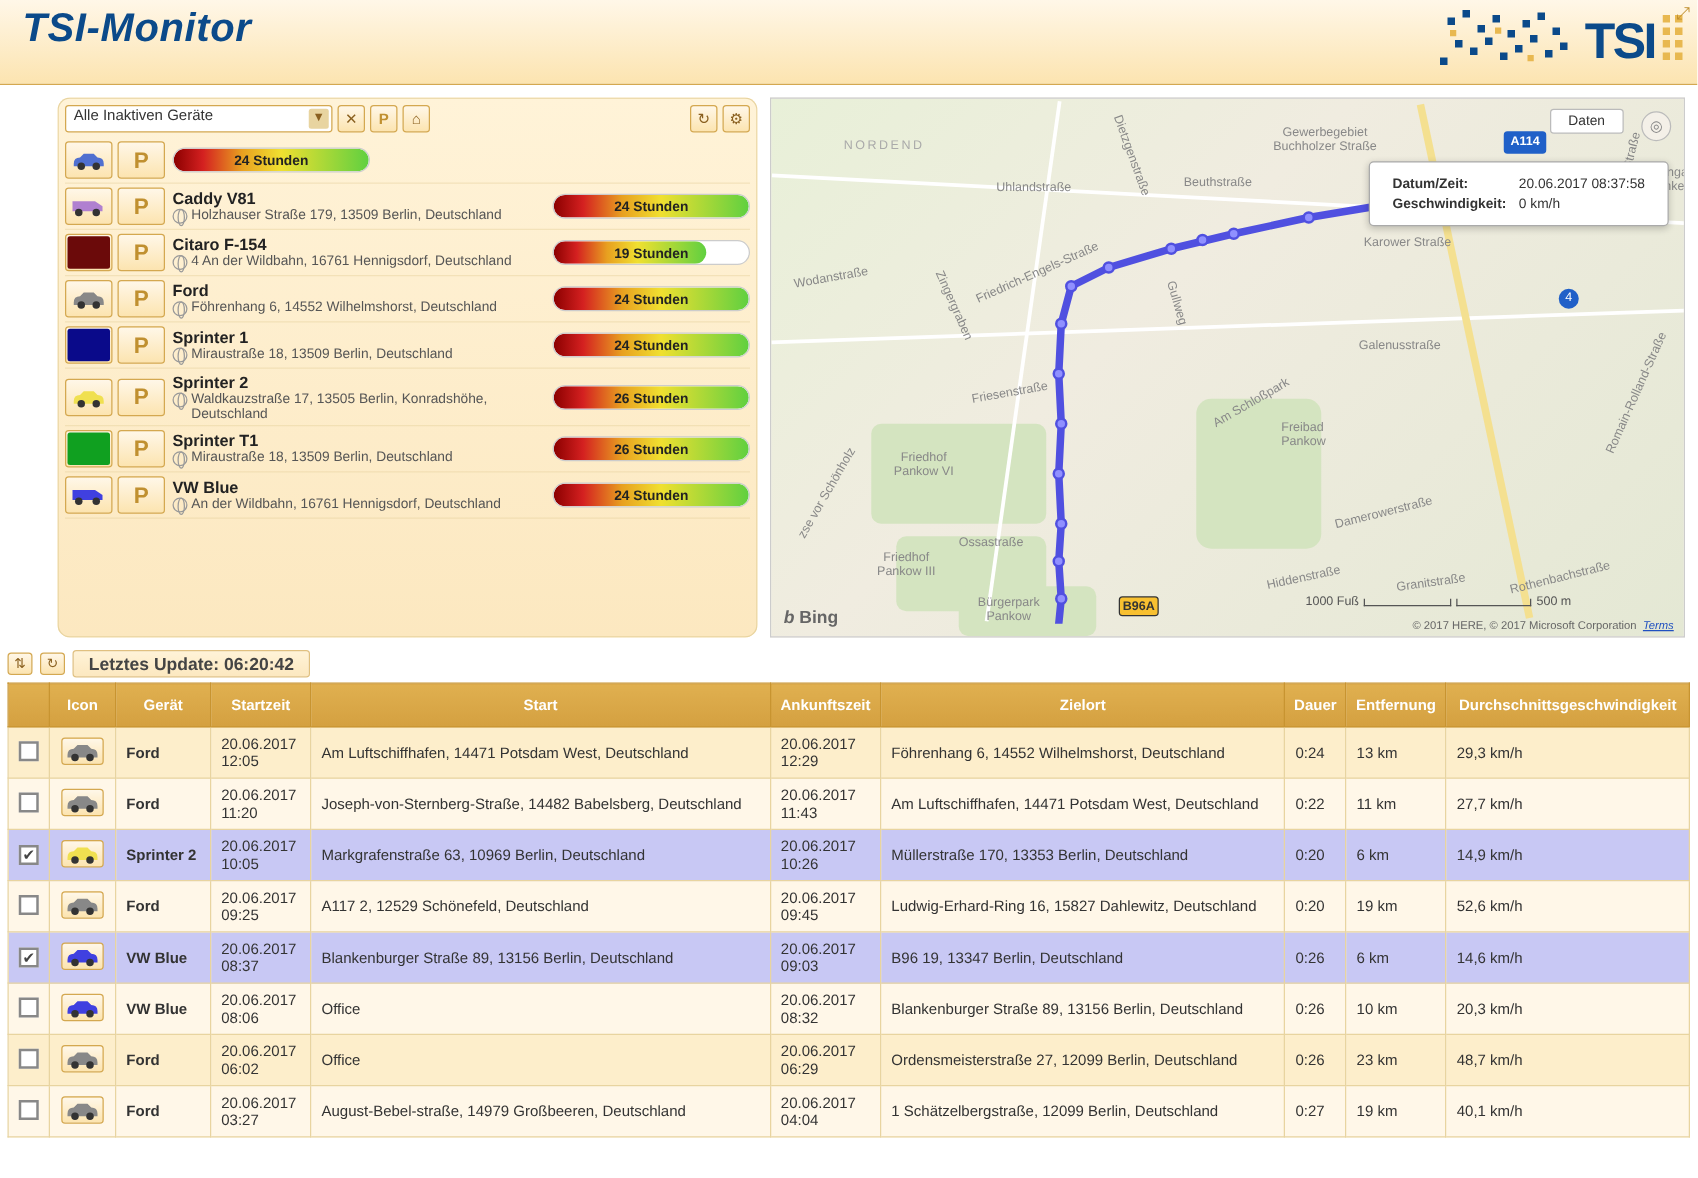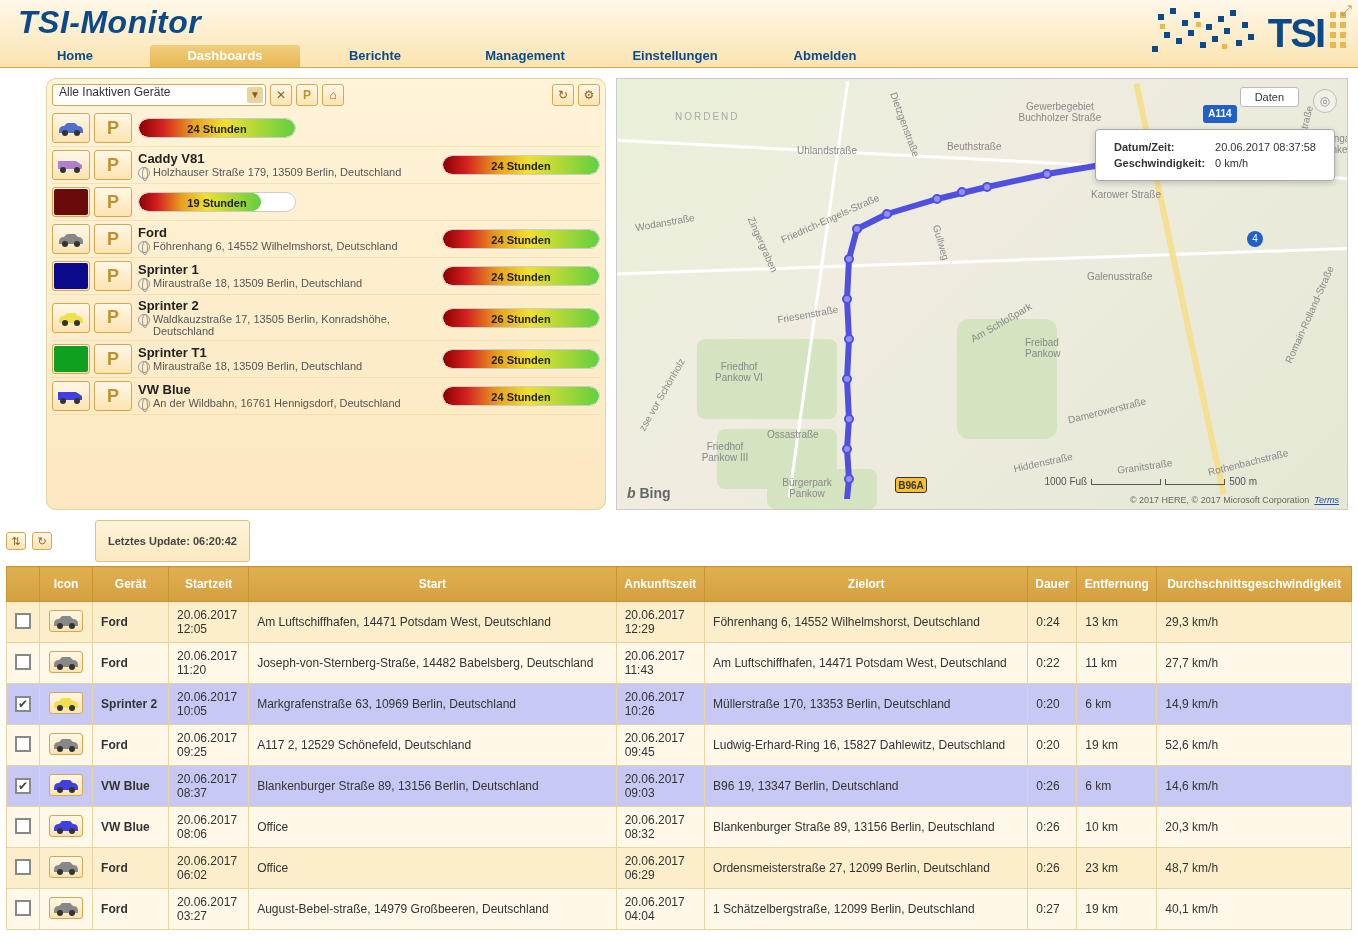--- a/index.html
+++ b/index.html
@@ -61,46 +61,38 @@
 .attrib { position: absolute; right: 8px; bottom: 4px; font-size: 9px; color: #666; }
 .attrib a { color: #2050c0; font-style: italic; }
 .a114 { position: absolute; width: 34px; height: 18px; background: #2060c8; color: #fff; text-align: center; line-height: 18px; font-size: 10px; font-weight: bold; border-radius: 3px; }
 .b96a { position: absolute; width: 32px; height: 16px; background: #f8c030; color: #333; text-align: center; line-height: 16px; font-size: 10px; font-weight: bold; border-radius: 3px; border: 1px solid #333; }
 .exit4 { position: absolute; width: 16px; height: 16px; background: #2060c8; color: #fff; text-align: center; line-height: 16px; font-size: 10px; border-radius: 50%; }
 
 
 .table-section { padding: 0 6px; margin-top: 8px; }
 .table-toolbar { display: flex; align-items: center; gap: 6px; padding: 2px 0; }
 .tbl-btn { width: 20px; height: 18px; border: 1px solid #d4a850; border-radius: 3px; background: linear-gradient(#fff7e8, #fce4b0); cursor: pointer; font-size: 11px; color: #8a6020; line-height: 16px; text-align: center; }
-.update-label { background: linear-gradient(#fff3d8, #fce8c0); border: 1px solid #e0c080; border-radius: 3px; padding: 14px 12px; font-size: 11px; font-weight: bold; color: #444; margin-left: 37px; }
+.update-label { background: linear-gradient(#fff3d8, #fce8c0); border: 1px solid #e0c080; border-radius: 3px; padding: 2px 12px; font-size: 14px; font-weight: bold; color: #444; }
 .data-table { width: 100%; border-collapse: collapse; margin-top: 2px; }
 .data-table th { background: linear-gradient(#e0b050, #d4a040); color: #fff; font-size: 12px; padding: 10px 6px; border: 1px solid #c89430; text-align: center; }
 .data-table td { padding: 6px 8px; border: 1px solid #e8d4a0; font-size: 12px; vertical-align: middle; }
 .data-table tr.odd { background: #fdeecb; }
 .data-table tr.even { background: #fff7e8; }
 .data-table tr.selected { background: #c8c8f4; }
 .chk { width: 16px; height: 16px; border: 2px solid #888; background: #fff; cursor: pointer; display: inline-flex; align-items: center; justify-content: center; font-size: 12px; color: #444; }
 .icon-cell { text-align: center; }
 .tiny-car { display: inline-block; width: 34px; height: 22px; border: 1px solid #d4a850; border-radius: 3px; background: linear-gradient(#fff7e8, #fce4b0); line-height: 22px; font-size: 14px; }
 
 svg.car path { stroke: none; }
 </style>
 </head>
 <body>
 
 <div class="header">
   <div class="app-title">TSI-Monitor</div>
-  <div class="nav" id="nav">
-      <div class="nav-item">Home</div>
-      <div class="nav-item active">Dashboards</div>
-      <div class="nav-item">Berichte</div>
-      <div class="nav-item">Management</div>
-      <div class="nav-item">Einstellungen</div>
-      <div class="nav-item">Abmelden</div>
-    </div>
   <div class="logo-block">
     <svg width="110" height="50">
       <g fill="#0b4a8a">
         <rect x="6" y="6" width="6" height="6"></rect>
           <rect x="18" y="0" width="6" height="6"></rect>
           <rect x="30" y="12" width="6" height="6"></rect>
         <rect x="42" y="4" width="6" height="6"></rect>
           <rect x="54" y="16" width="6" height="6"></rect>
           <rect x="66" y="8" width="6" height="6"></rect>
         <rect x="78" y="2" width="6" height="6"></rect>
@@ -199,20 +191,27 @@
         </div>
         <div class="device-row">
     <div class="device-icon-pair">
       <div class="dev-ic">
               <div class="color-box" style="background:#6b0a0a"></div>
             </div>
       <div class="dev-ic">
               <span class="p-badge">P</span>
             </div>
     </div>
+    <div class="device-info">
+      <div class="device-name">Citaro F-154</div>
+      <div class="device-addr">
+              <span class="globe-ic"></span>
+              <span>4 An der Wildbahn, 16761 Hennigsdorf, Deutschland</span>
+            </div>
+    </div>
     <div class="status-bar">
       <div class="status-fill" style="width:78%"></div>
       <div class="status-text">19 Stunden</div>
     </div>
         </div>
         <div class="device-row">
     <div class="device-icon-pair">
       <div class="dev-ic">
               <svg class="car" width="30" height="20" viewBox="0 0 30 20">
                 <path fill="#888" d="M3 13 Q3 8 8 8 L11 5 L19 5 L22 8 Q27 8 27 13 L27 15 L3 15 Z"></path>

